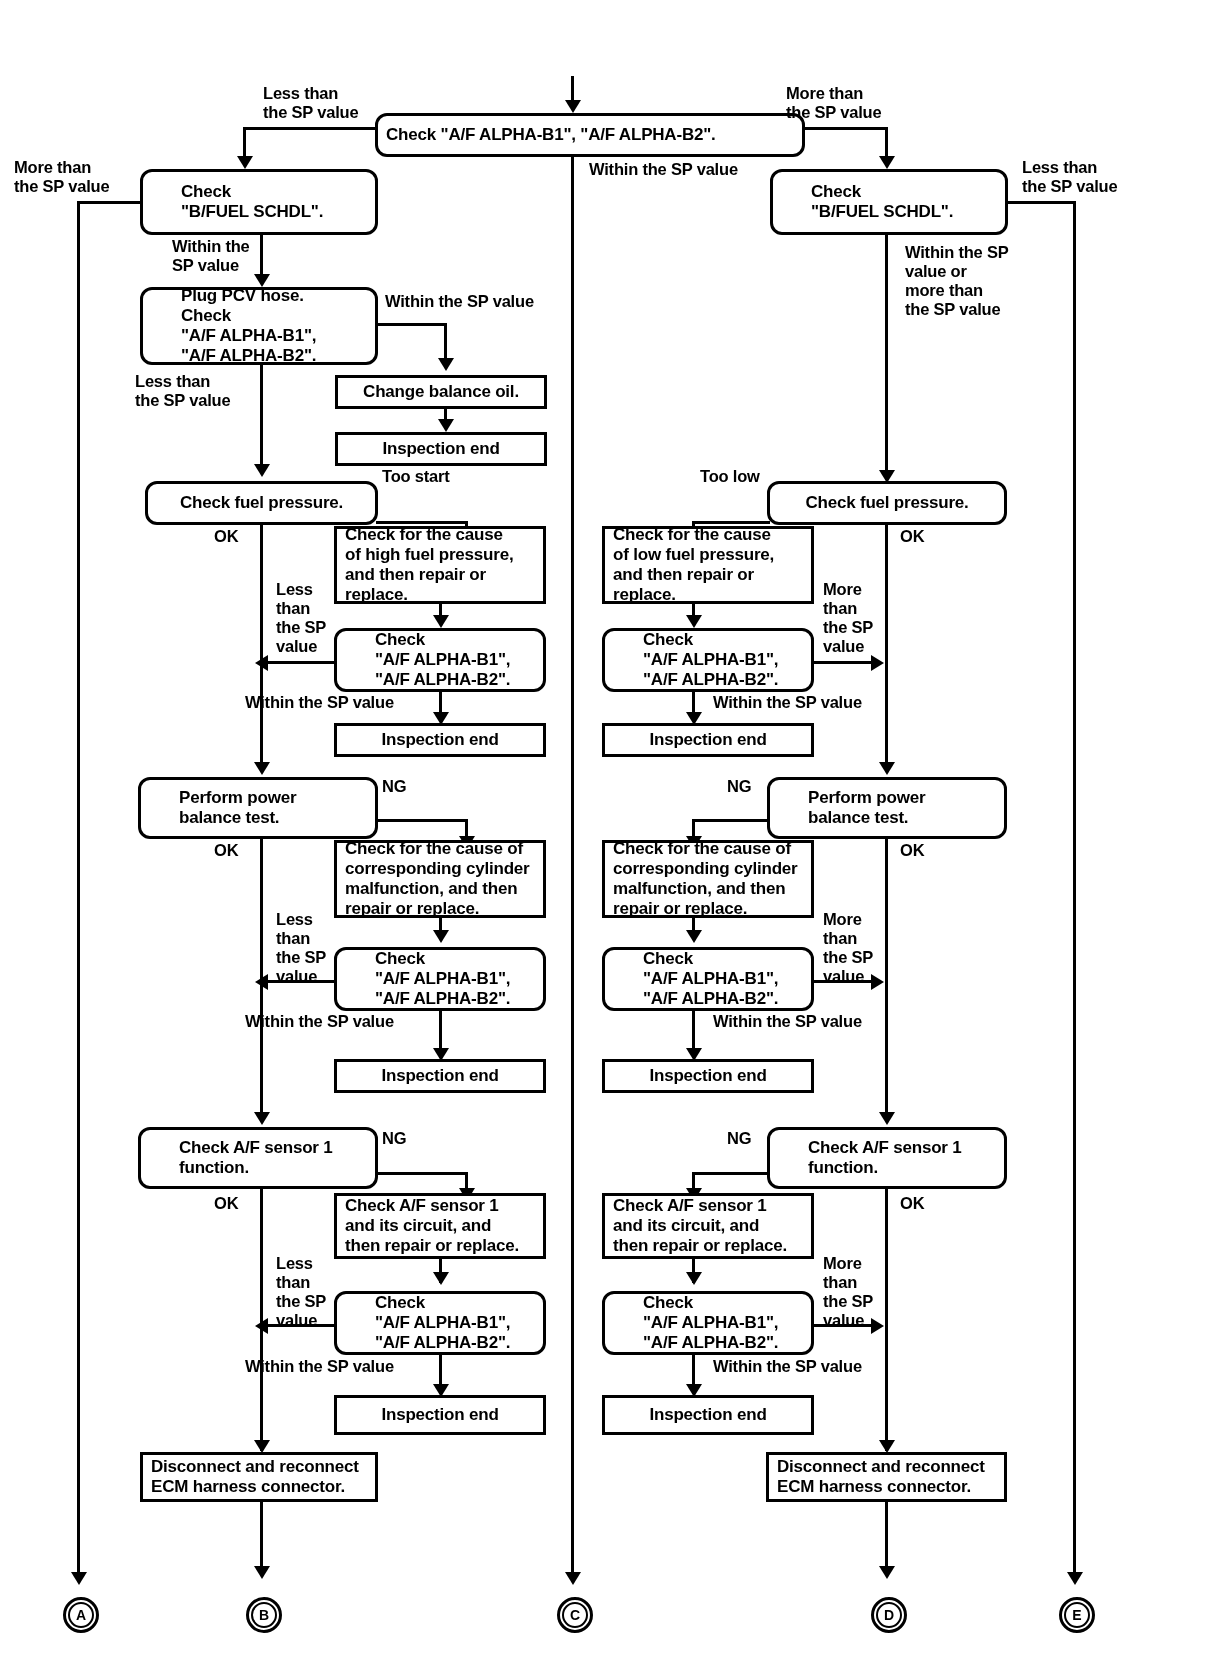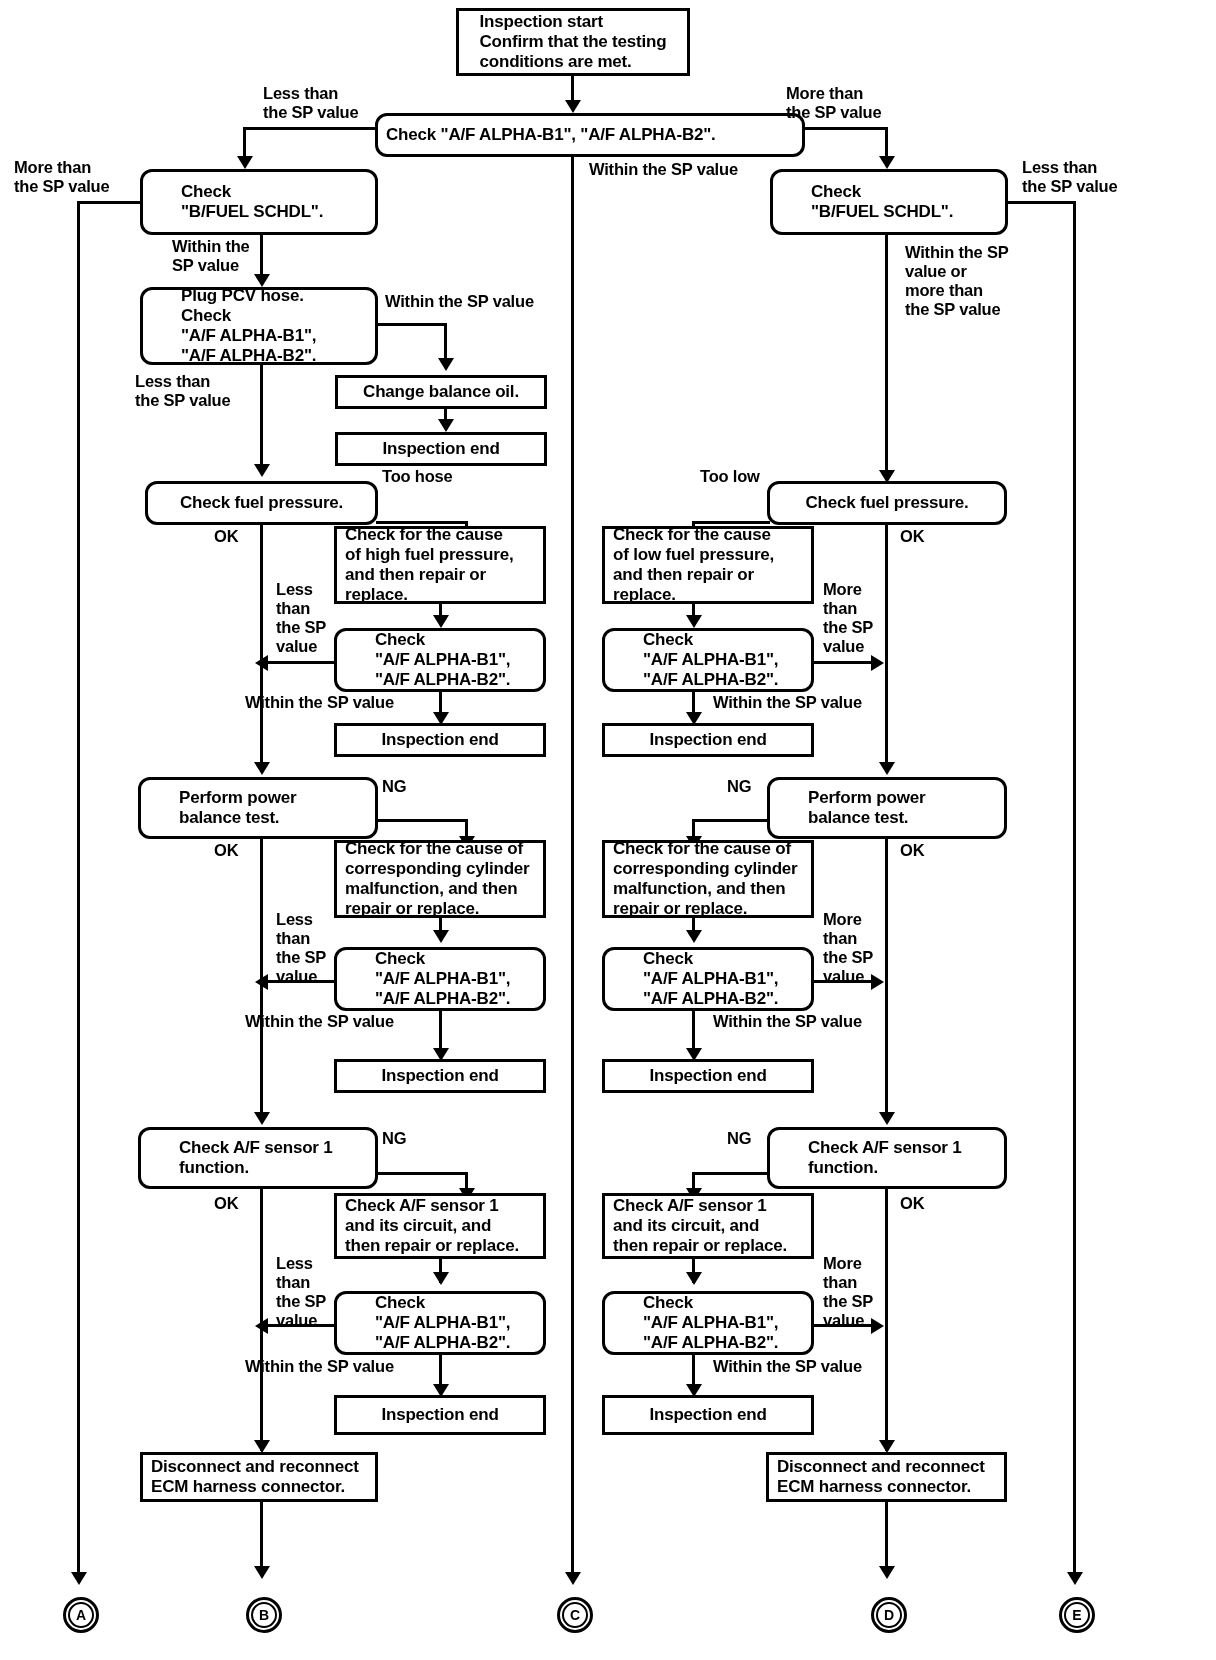--- a/index.html
+++ b/index.html
@@ -38,25 +38,20 @@
         display:flex;align-items:center;justify-content:center;background:#fff;}
   .conn .inner{width:22px;height:22px;border:2px solid #000;border-radius:50%;
         display:flex;align-items:center;justify-content:center;}
   .conn .ch{font-size:14px;font-weight:bold;line-height:1;}
 </style>
 </head>
 <body>
 
 <div id="stage">
 
-  <div class="box ctr" style="left:456px;top:8px;width:234px;height:68px;">
-    <div class="txt" style="text-align:left;">Inspection start
-Confirm that the testing
-conditions are met.</div>
-  </div>
   <div class="ln vl" style="left:571px;top:76px;width:3px;height:28px;"></div>
   <div class="ar ar-d" style="left:565px;top:100px;"></div>
 
   <div class="box round lft" style="left:375px;top:113px;width:430px;height:44px;">
     <div class="txt">Check "A/F ALPHA-B1", "A/F ALPHA-B2".</div>
   </div>
 
   <div class="lbl" style="left:263px;top:84px;">Less than
 the SP value</div>
   <div class="ln hl" style="left:243px;top:127px;width:134px;height:3px;"></div>
@@ -111,21 +106,21 @@
   </div>
 
   <div class="lbl" style="left:135px;top:372px;">Less than
 the SP value</div>
   <div class="ln vl" style="left:260px;top:365px;width:3px;height:104px;"></div>
   <div class="ar ar-d" style="left:254px;top:464px;"></div>
 
   <div class="box round ctr" style="left:145px;top:481px;width:233px;height:44px;">
     <div class="txt">Check fuel pressure.</div>
   </div>
-  <div class="lbl" style="left:382px;top:467px;">Too hose</div>
+  <div class="lbl" style="left:382px;top:467px;">Too start</div>
   <div class="ln hl" style="left:376px;top:521px;width:92px;height:3px;"></div>
   <div class="ln vl" style="left:465px;top:521px;width:3px;height:21px;"></div>
   <div class="ar ar-d" style="left:459px;top:537px;"></div>
 
   <div class="box lft" style="left:334px;top:526px;width:212px;height:78px;">
     <div class="txt">Check for the cause
 of high fuel pressure,
 and then repair or
 replace.</div>
   </div>

